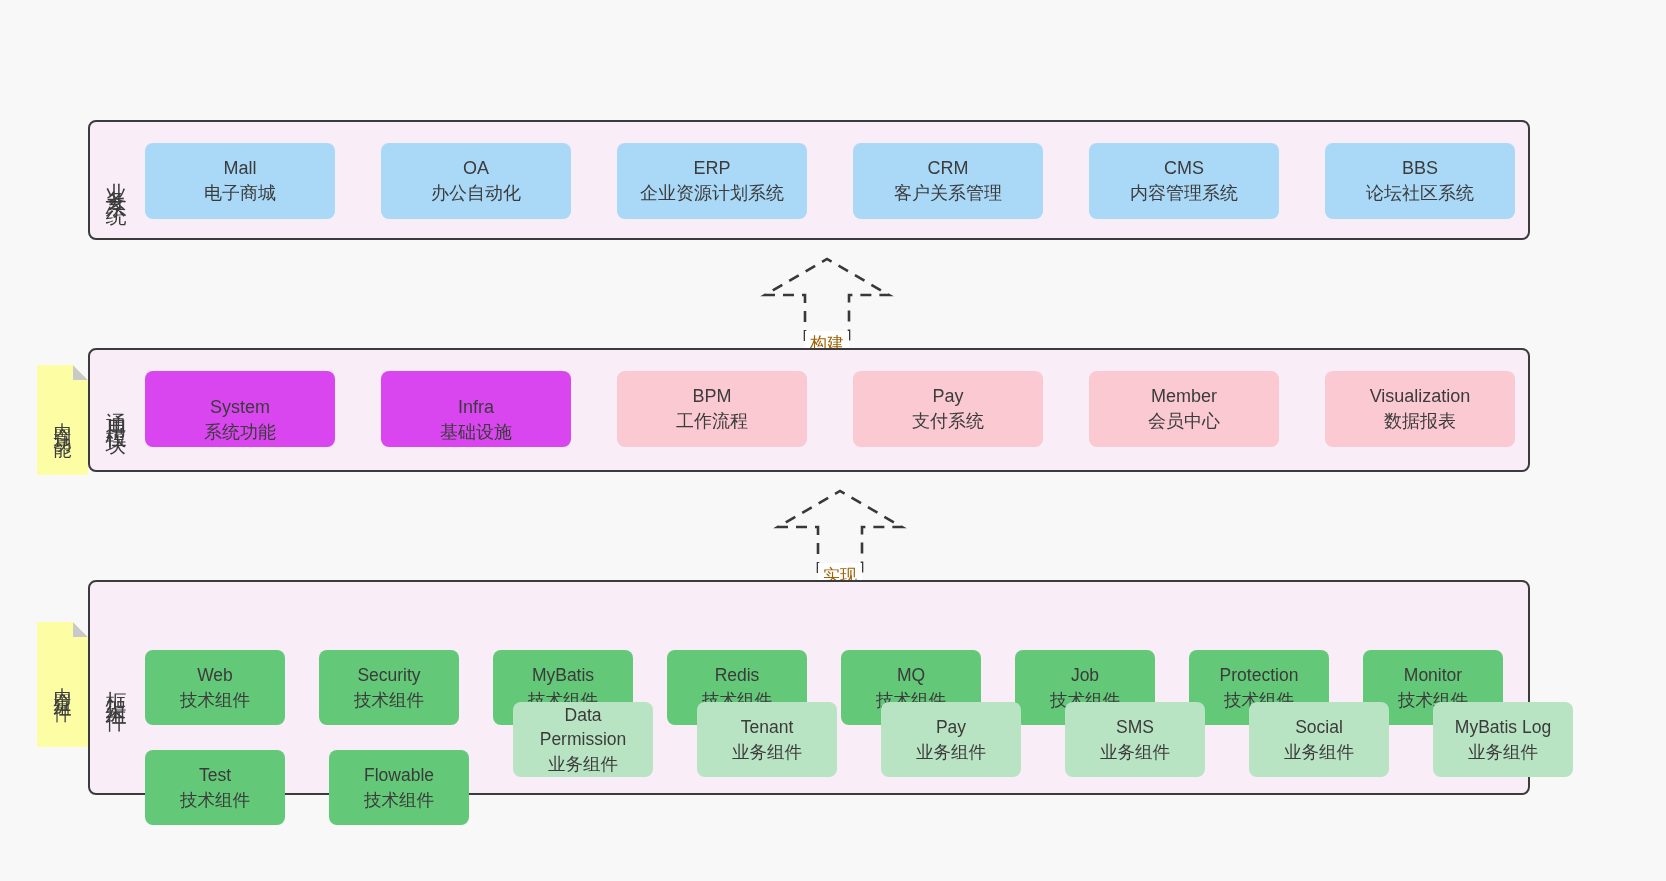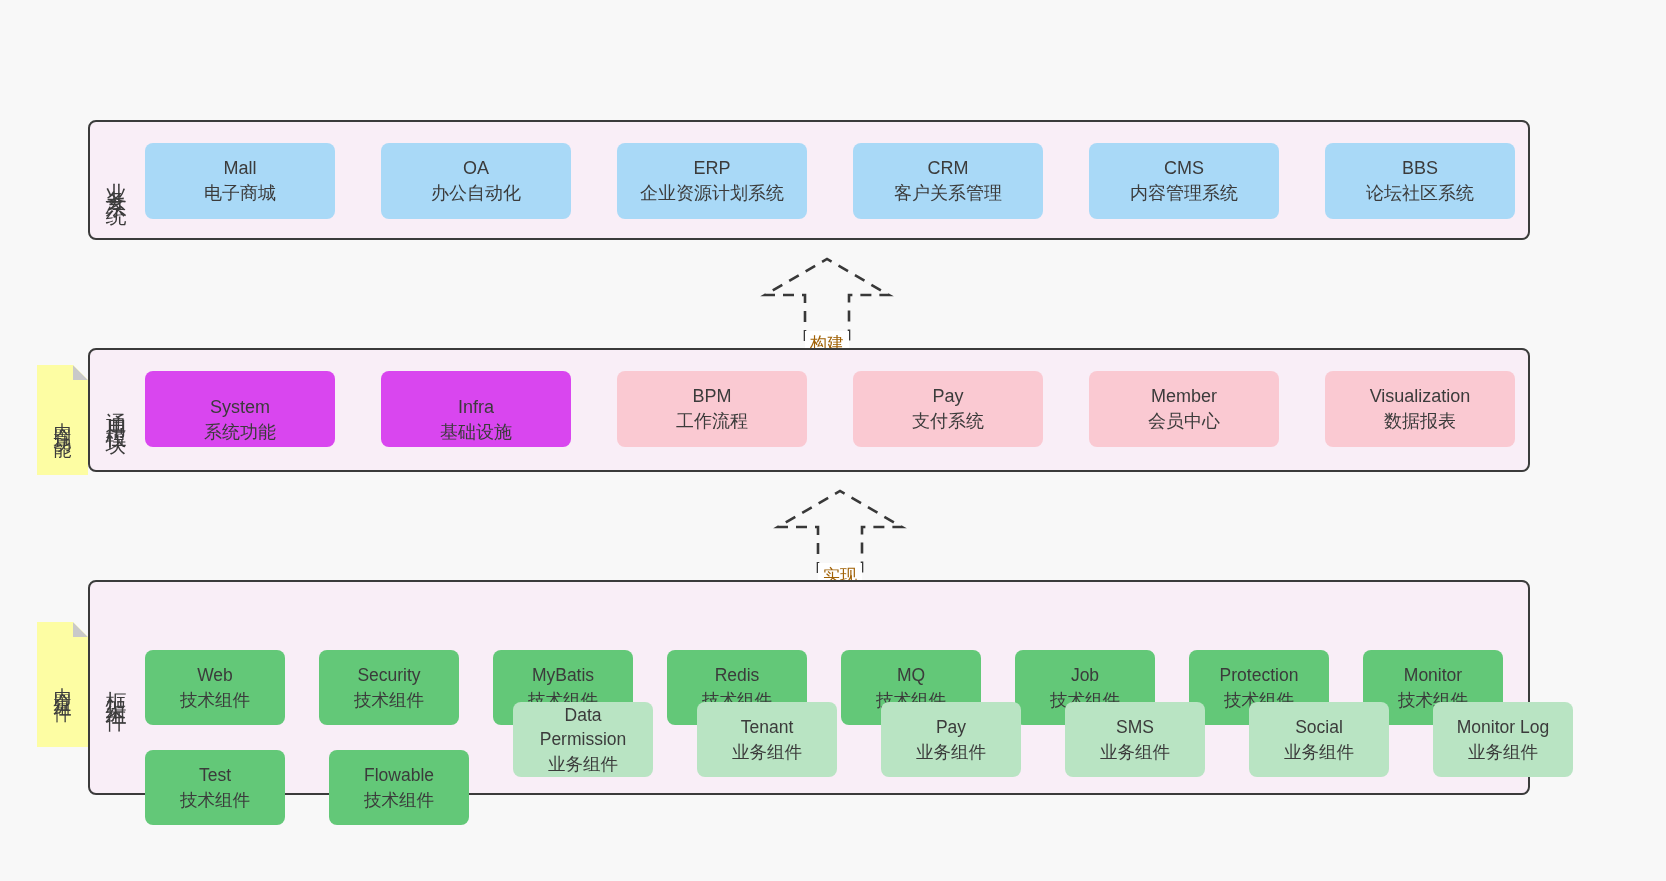--- a/index.html
+++ b/index.html
@@ -201,19 +201,19 @@
       </div>
       <div class="box lgreen">
         <div class="box-name">SMS</div>
         <div class="box-desc">业务组件</div>
       </div>
       <div class="box lgreen">
         <div class="box-name">Social</div>
         <div class="box-desc">业务组件</div>
       </div>
       <div class="box lgreen">
-        <div class="box-name">Monitor Log</div>
+        <div class="box-name">MyBatis Log</div>
         <div class="box-desc">业务组件</div>
       </div>
     </div>
   </div>
 
 </div>
 
 </body></html>

